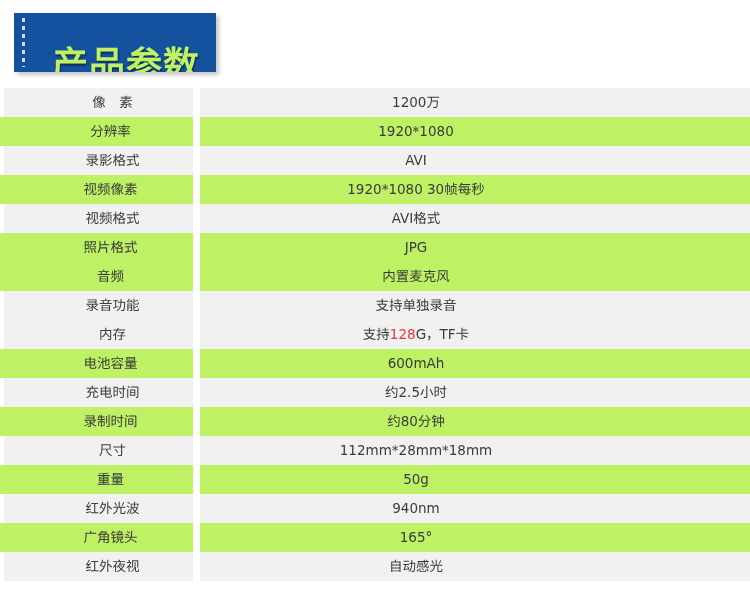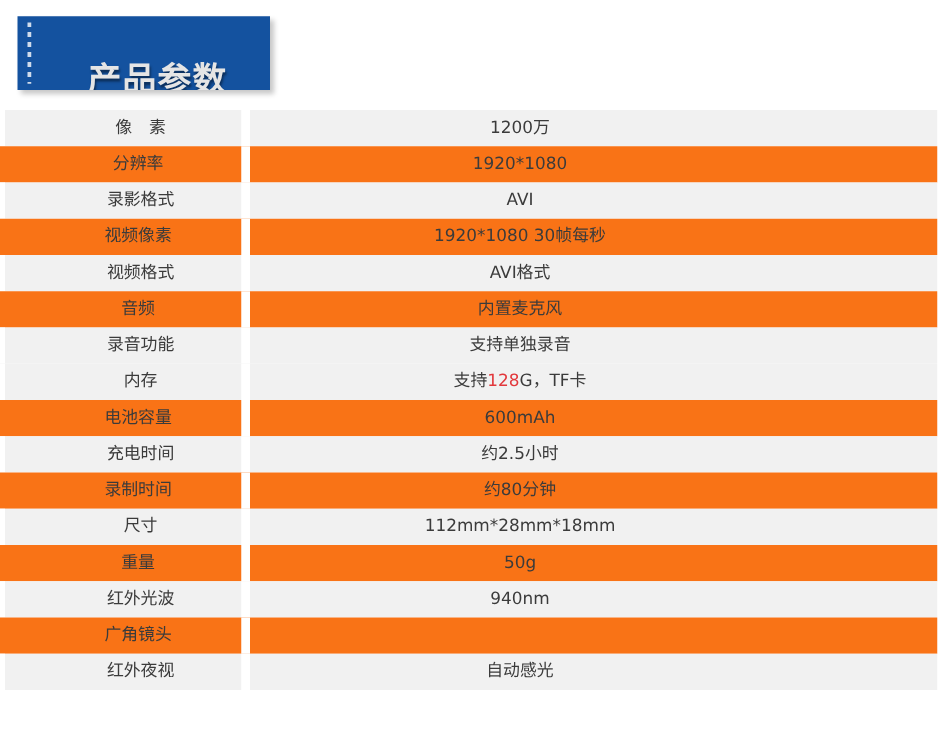--- a/index.html
+++ b/index.html
@@ -49,22 +49,22 @@
   }
   .banner-title {
     position: absolute;
     left: 26px;
     top: 0;
     right: 4px;
     bottom: 0;
     display: flex;
     align-items: center;
     justify-content: center;
-    color: #e5e5e5;
-    font-size: 27px;
+    color: #bef264;
+    font-size: 36px;
     font-weight: bold;
     letter-spacing: 1px;
     line-height: 1;
     text-shadow: 1px 2px 2px rgba(0, 0, 0, 0.45);
     white-space: nowrap;
     margin-top: 44px;
   }
 
   
   .spec-table {
@@ -77,21 +77,21 @@
     align-items: stretch;
     height: 29px;
     width: 750px;
     box-sizing: border-box;
   }
   .spec-row.shade {
     background: #f1f1f1;
     border-left: 4px solid #ffffff;
   }
   .spec-row.plain {
-    background: #f97316;
+    background: #bef264;
   }
   .spec-label,
   .spec-value {
     display: flex;
     align-items: center;
     justify-content: center;
     font-size: 13.5px;
     color: #3b3b3b;
     line-height: 1;
     white-space: nowrap;
@@ -158,20 +158,25 @@
       <div class="spec-label">视频像素</div>
       <div class="divider-gap"></div>
       <div class="spec-value">1920*1080  30帧每秒</div>
     </div>
     <div class="spec-row shade">
       <div class="spec-label">视频格式</div>
       <div class="divider-gap"></div>
       <div class="spec-value">AVI格式</div>
     </div>
     <div class="spec-row plain">
+      <div class="spec-label">照片格式</div>
+      <div class="divider-gap"></div>
+      <div class="spec-value">JPG</div>
+    </div>
+    <div class="spec-row plain">
       <div class="spec-label">音频</div>
       <div class="divider-gap"></div>
       <div class="spec-value">内置麦克风</div>
     </div>
     <div class="spec-row shade">
       <div class="spec-label">录音功能</div>
       <div class="divider-gap"></div>
       <div class="spec-value">支持单独录音</div>
     </div>
     <div class="spec-row shade">
@@ -209,20 +214,21 @@
       <div class="spec-value">50g</div>
     </div>
     <div class="spec-row shade">
       <div class="spec-label">红外光波</div>
       <div class="divider-gap"></div>
       <div class="spec-value">940nm</div>
     </div>
     <div class="spec-row plain">
       <div class="spec-label">广角镜头</div>
       <div class="divider-gap"></div>
+      <div class="spec-value">165°</div>
     </div>
     <div class="spec-row shade">
       <div class="spec-label">红外夜视</div>
       <div class="divider-gap"></div>
       <div class="spec-value">自动感光</div>
     </div>
   </div>
 
 <div class="footer-pad"></div>
 

